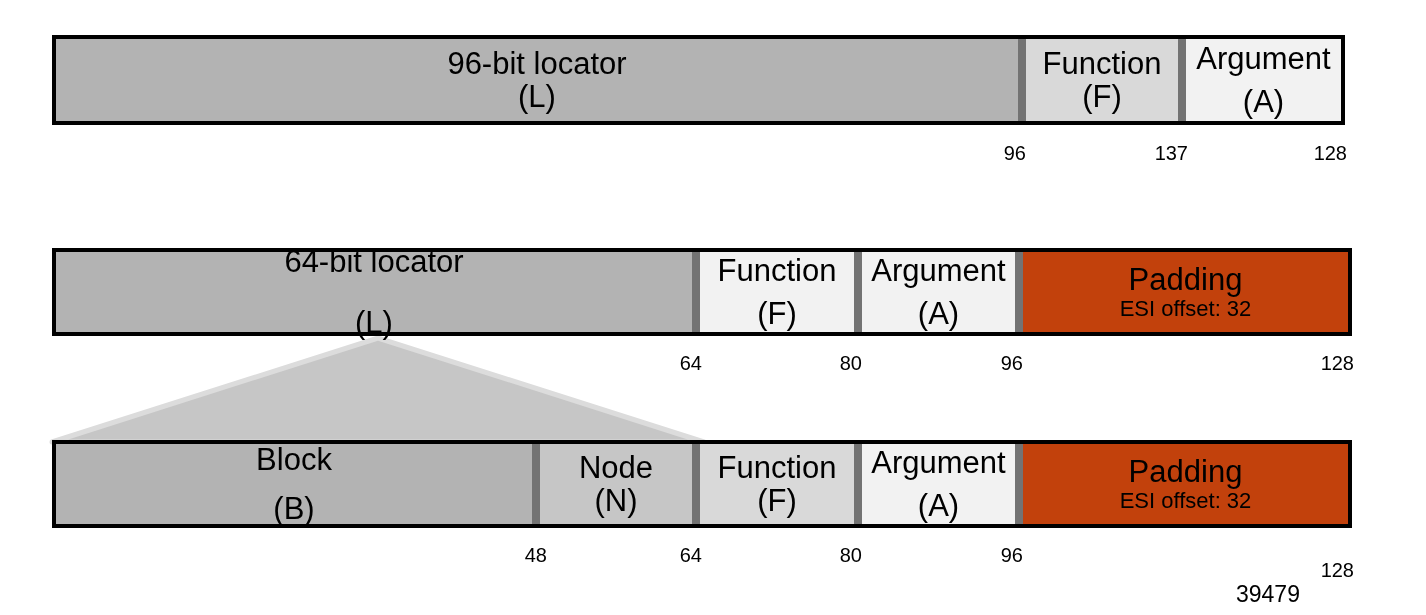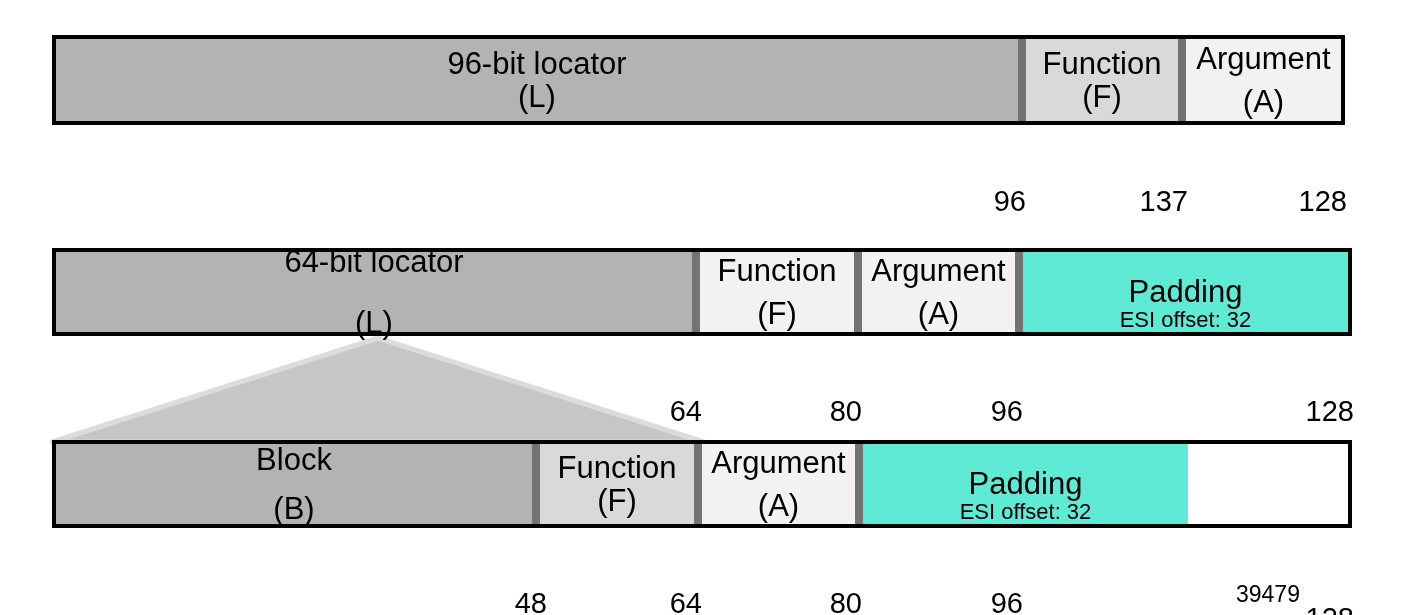--- a/index.html
+++ b/index.html
@@ -22,25 +22,25 @@
          border-right:8px solid #737373;height:100%;
          line-height:1.08;white-space:nowrap;}
   .field:last-child{border-right:none;}
   .f-line{display:block;}
 
   
   .fill-loc{background:#b3b3b3;}
   .fill-node{background:#c6c6c6;}
   .fill-fn{background:#d9d9d9;}
   .fill-arg{background:#f2f2f2;gap:9px;}
-  .fill-pad{background:#5eead4;justify-content:flex-end;}
+  .fill-pad{background:#c2410c;}
 
   
   .tick{position:absolute;z-index:3;text-align:right;
-        font-size:29px;line-height:31px;white-space:nowrap;margin-top:48px;}
+        font-size:20px;line-height:31px;white-space:nowrap;}
 
   
   .figno{position:absolute;z-index:4;font-size:23px;line-height:23px;
          text-align:left;white-space:nowrap;}
 
   .r1{left:52px;top:35px;width:1293px;height:90px;font-size:31px;}
   .r2{left:52px;top:248px;width:1300px;height:88px;font-size:31px;}
   .r3{left:52px;top:440px;width:1300px;height:88px;font-size:31px;}
   .pad-sub{font-size:22px;}
 </style>
@@ -92,20 +92,24 @@
   <div class="tick" style="left:622px;top:348px;width:80px;">64</div>
   <div class="tick" style="left:782px;top:348px;width:80px;">80</div>
   <div class="tick" style="left:943px;top:348px;width:80px;">96</div>
   <div class="tick" style="left:1262px;top:348px;width:92px;">128</div>
 
   <div class="row r3">
     <div class="field fill-loc" style="width:484px;gap:16px;">
       <span class="f-line">Block</span>
       <span class="f-line">(B)</span>
     </div>
+    <div class="field fill-node" style="width:160px;">
+      <span class="f-line">Node</span>
+      <span class="f-line">(N)</span>
+    </div>
     <div class="field fill-fn" style="width:162px;">
       <span class="f-line">Function</span>
       <span class="f-line">(F)</span>
     </div>
     <div class="field fill-arg" style="width:161px;">
       <span class="f-line">Argument</span>
       <span class="f-line">(A)</span>
     </div>
     <div class="field fill-pad" style="width:325px;">
       <span class="f-line">Padding</span>

